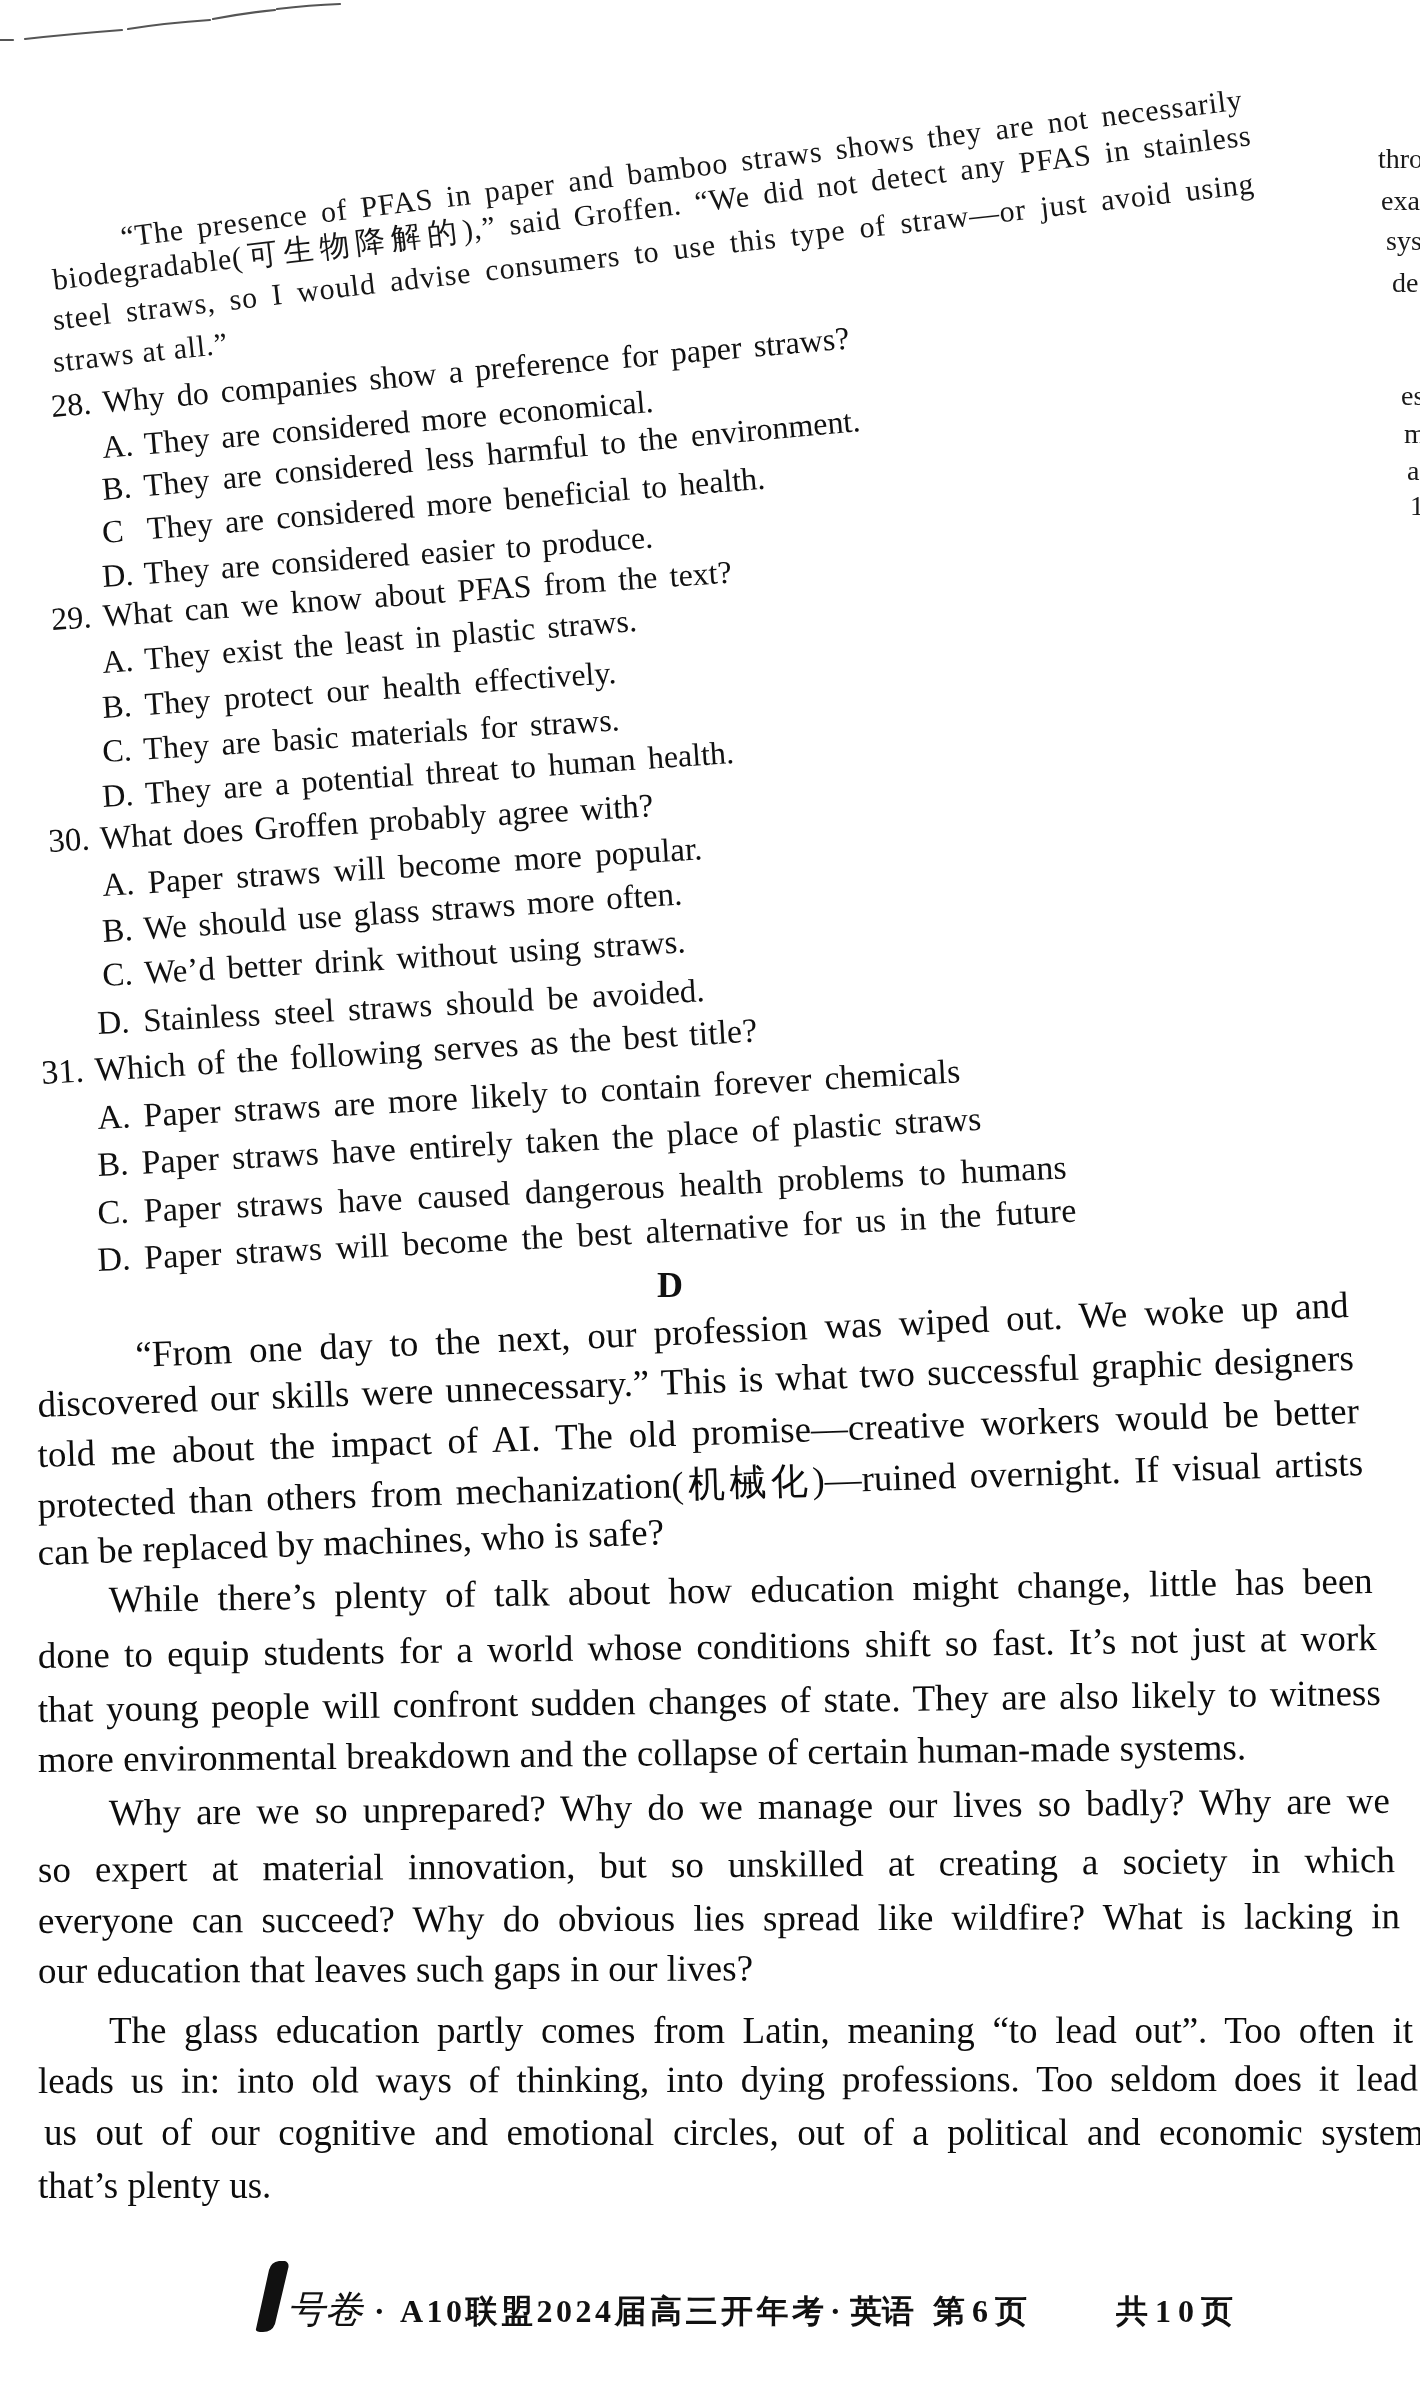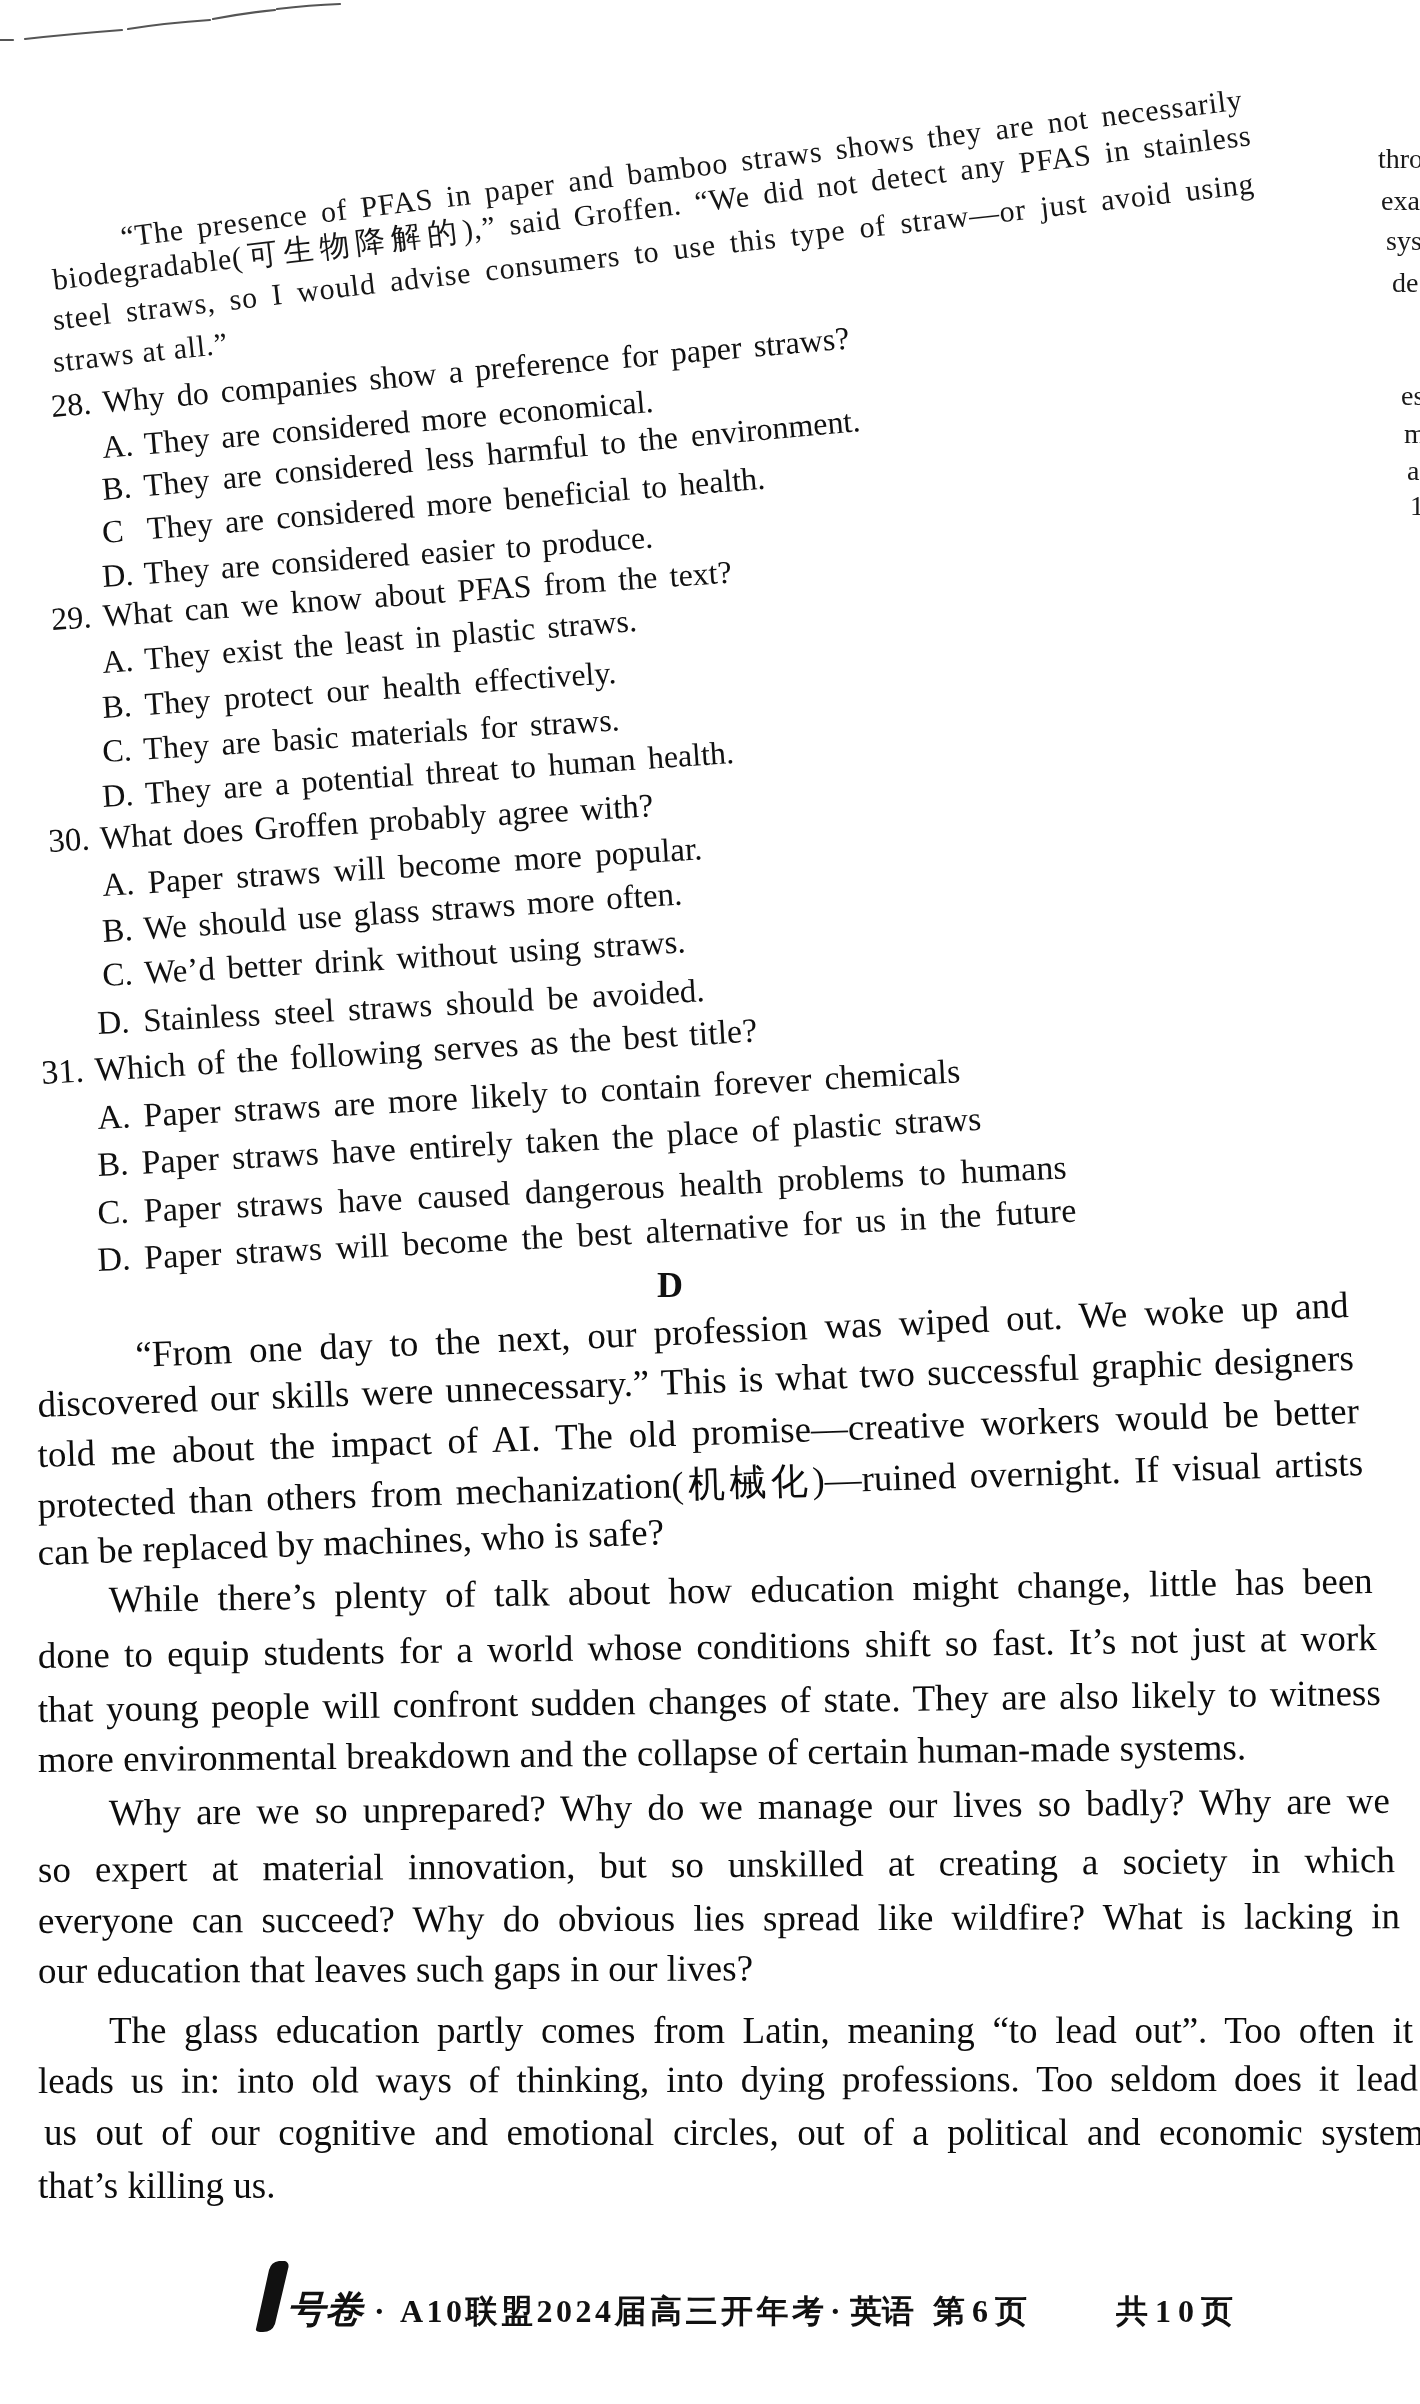--- a/index.html
+++ b/index.html
@@ -21,21 +21,21 @@
   }
   .j { text-align: justify; text-align-last: justify; }
   .tp { font-size: 30px; letter-spacing: 0.8px; color: #161616; }
   .q1 { font-size: 32px; }
   .q2 { font-size: 33px; }
   .q3 { font-size: 34px; }
   .pd { font-size: 37px; color: #0d0d0d; }
   .frag { font-size: 28px; color: #1a1a1a; }
   .hd { font-size: 36px; font-weight: bold; }
   .ft { font-size: 32px; font-weight: bold; color: #111; }
-  .brand { font-size: 38px; font-weight: bold; font-style: italic; }
+  .brand { font-size: 38px; font-weight: normal; font-style: italic; }
   .logo { position: absolute; }
 </style>
 </head>
 <body>
 
 <div class="page">
 
   <svg class="edge" width="360" height="50" viewBox="0 0 360 50">
     <g fill="none" stroke="#555555" stroke-width="2.2" stroke-linecap="round">
       <path d="M0 40 L13 40"></path>
@@ -98,21 +98,21 @@
   <div class="ln pd" style="left:38px;top:1741px;transform:rotate(-0.6deg)">more environmental breakdown and the collapse of certain human-made systems.</div>
 
   <div class="ln pd j" style="left:109px;top:1794px;width:1281px;transform:rotate(-0.54deg)">Why are we so unprepared? Why do we manage our lives so badly? Why are we</div>
   <div class="ln pd j" style="left:38px;top:1851px;width:1357px;transform:rotate(-0.42deg)">so expert at material innovation, but so unskilled at creating a society in which</div>
   <div class="ln pd j" style="left:38px;top:1902px;width:1362px;transform:rotate(-0.2deg)">everyone can succeed? Why do obvious lies spread like wildfire? What is lacking in</div>
   <div class="ln pd" style="left:38px;top:1952px;transform:rotate(-0.2deg)">our education that leaves such gaps in our lives?</div>
 
   <div class="ln pd j" style="left:109px;top:2012px;width:1304px">The glass education partly comes from Latin, meaning “to lead out”. Too often it</div>
   <div class="ln pd j" style="left:38px;top:2062px;width:1380px;transform:rotate(-0.1deg)">leads us in: into old ways of thinking, into dying professions. Too seldom does it lead</div>
   <div class="ln pd j" style="left:44px;top:2114px;width:1380px">us out of our cognitive and emotional circles, out of a political and economic system</div>
-  <div class="ln pd" style="left:38px;top:2167px">that’s killing us.</div>
+  <div class="ln pd" style="left:38px;top:2167px">that’s plenty us.</div>
 
   <div>
     <svg class="logo" style="left:250px;top:2258px" width="42" height="76" viewBox="0 0 42 76">
       <path d="M6 71 L19 12 Q21 4 29 3 L35 3 Q40 5 38 11 L25 66 Q22 74 13 74 Q5 74 6 71 Z" fill="#111111"></path>
     </svg>
     <div class="ln brand" style="left:287px;top:2290px">号卷</div>
     <div class="ln ft" style="left:374px;top:2295px">·</div>
     <div class="ln ft" style="left:400px;top:2295px;letter-spacing:3.5px">A10联盟2024届高三开年考</div>
     <div class="ln ft" style="left:830px;top:2295px">·</div>
     <div class="ln ft" style="left:850px;top:2295px">英语</div>

